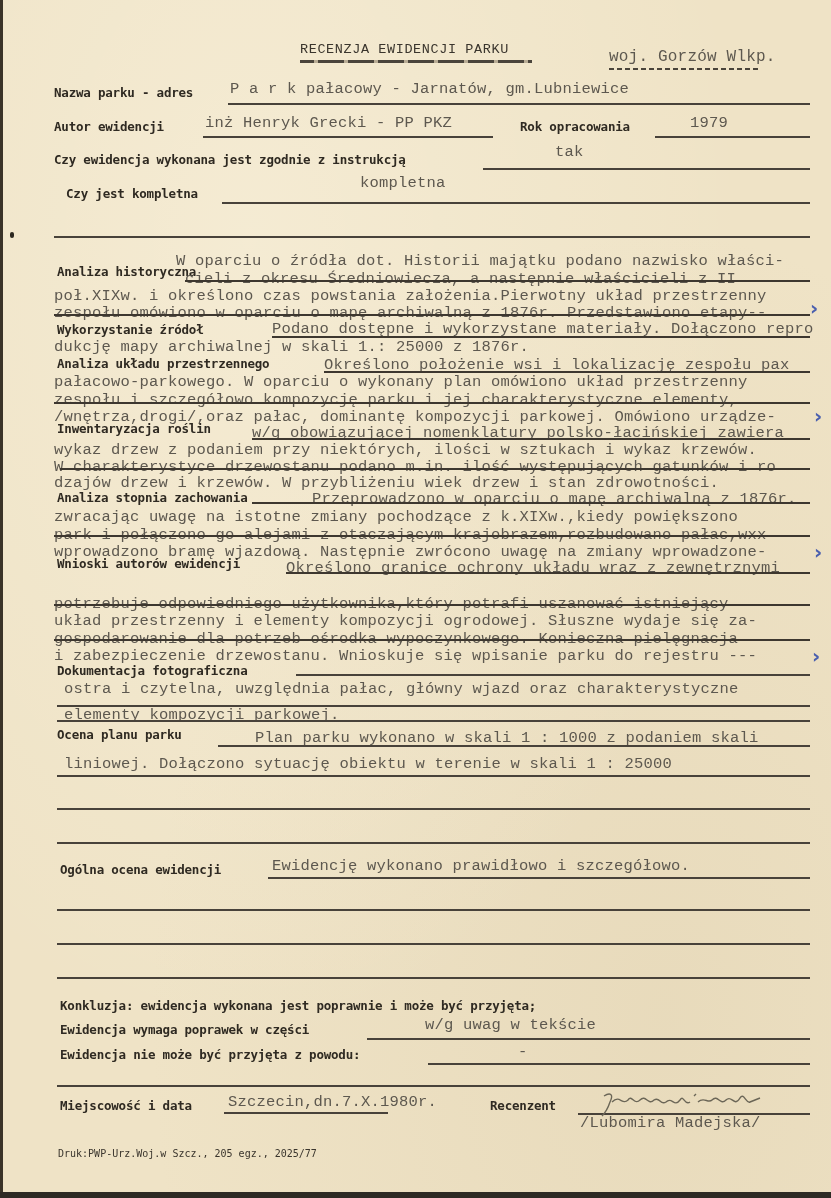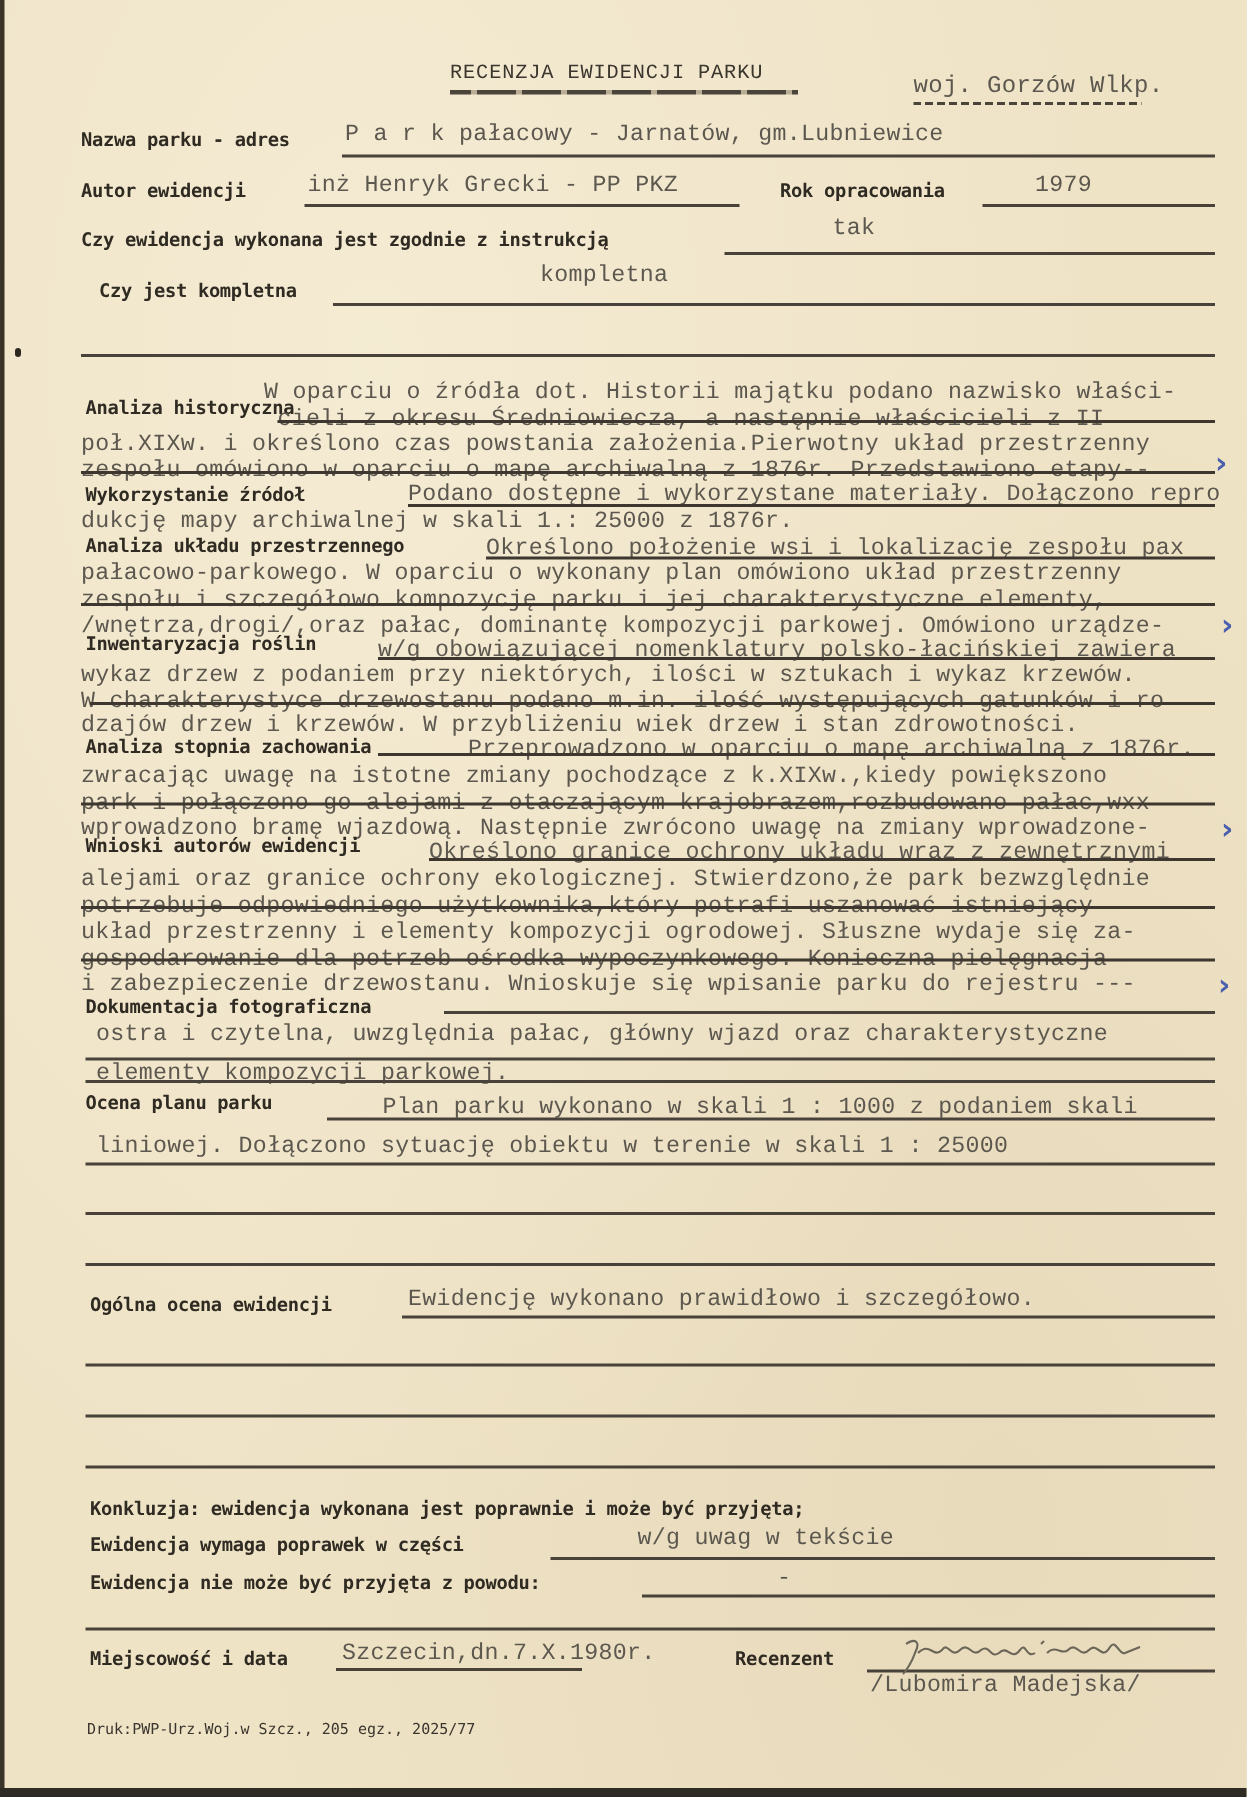--- a/index.html
+++ b/index.html
@@ -110,21 +110,20 @@
   <div class="strike-row" style="left:252px;top:502px;width:558px;"></div>
   <div class="abs type" style="left:54px;top:508px;">zwracając uwagę na istotne zmiany pochodzące z k.XIXw.,kiedy powiększono</div>
   <div class="abs type" style="left:54px;top:526px;">park i połączono go alejami z otaczającym krajobrazem,rozbudowano pałac,wxx</div>
   <div class="strike-row" style="left:54px;top:535px;width:756px;"></div>
   <div class="abs type" style="left:54px;top:543px;">wprowadzono bramę wjazdową. Następnie zwrócono uwagę na zmiany wprowadzone-</div>
   <div class="arrow" style="left:814px;top:542px;">›</div>
 
   <div class="abs label" style="left:57px;top:556px;">Wnioski autorów ewidencji</div>
   <div class="abs type" style="left:286px;top:559px;">Określono granice ochrony układu wraz z zewnętrznymi</div>
   <div class="strike-row" style="left:286px;top:572px;width:524px;"></div>
-  <div class="abs type" style="left:54px;top:577px;">alejami oraz granice ochrony ekologicznej. Stwierdzono,że park bezwzględnie</div>
   <div class="abs type" style="left:54px;top:595px;">potrzebuje odpowiedniego użytkownika,który potrafi uszanować istniejący</div>
   <div class="strike-row" style="left:54px;top:604px;width:756px;"></div>
   <div class="abs type" style="left:54px;top:612px;">układ przestrzenny i elementy kompozycji ogrodowej. Słuszne wydaje się za-</div>
   <div class="abs type" style="left:54px;top:630px;">gospodarowanie dla potrzeb ośrodka wypoczynkowego. Konieczna pielęgnacja</div>
   <div class="strike-row" style="left:54px;top:639px;width:756px;"></div>
   <div class="abs type" style="left:54px;top:647px;">i zabezpieczenie drzewostanu. Wnioskuje się wpisanie parku do rejestru ---</div>
   <div class="arrow" style="left:812px;top:646px;">›</div>
 
   <div class="abs label" style="left:57px;top:663px;">Dokumentacja fotograficzna</div>
   <div class="line" style="left:296px;top:674px;width:514px;"></div>

